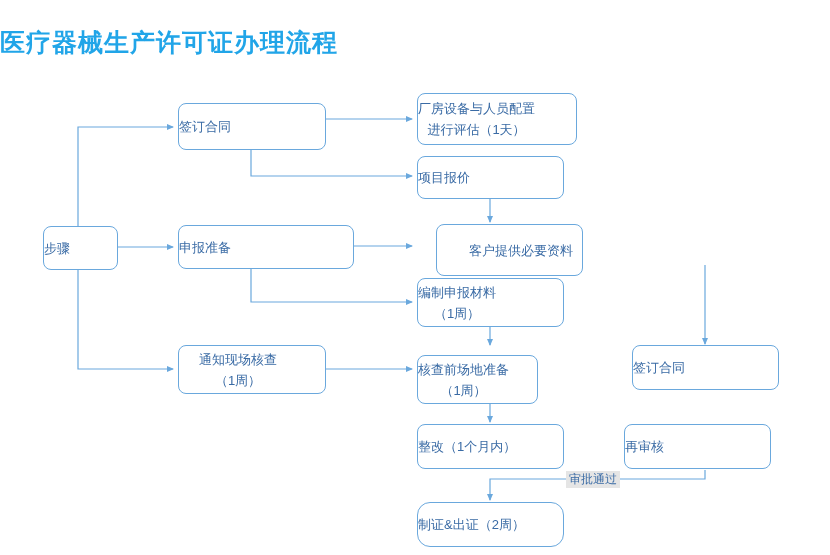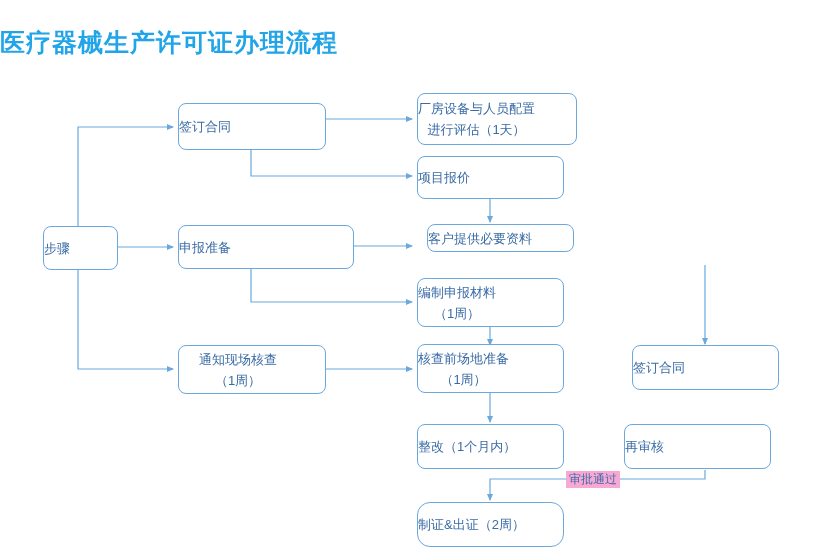--- a/index.html
+++ b/index.html
@@ -49,21 +49,21 @@
     left: 0;
     top: 0;
     width: 830px;
     height: 555px;
     z-index: 1;
   }
   .edge-label {
     position: absolute;
     font-size: 12px;
     color: #3a6ba5;
-    background: #f9a8d4;
+    background: #e5e5e5;
     padding: 0 3px;
     white-space: nowrap;
     z-index: 3;
   }
 </style>
 </head>
 <body>
 
 <div id="canvas">
 
@@ -119,35 +119,35 @@
   </div>
 
   <div class="node" style="left:417px; top:156px; width:147px; height:43px;">
     <span>项目报价</span>
   </div>
 
   <div class="node" style="left:178px; top:225px; width:176px; height:44px;">
     <span>申报准备</span>
   </div>
 
-  <div class="node" style="left:427px; top:224px; width:147px; height:28px;">
+  <div class="node" style="left:436px; top:224px; width:147px; height:52px;padding-left:32px;">
     <span>客户提供必要资料</span>
   </div>
 
   <div class="node" style="left:417px; top:278px; width:147px; height:49px;">
     <span>编制申报材料
 （1周）</span>
   </div>
 
   <div class="node" style="left:178px; top:345px; width:148px; height:49px;padding-left:20px;">
     <span>通知现场核查
 （1周）</span>
   </div>
 
-  <div class="node" style="left:417px; top:344px; width:147px; height:49px;">
+  <div class="node" style="left:417px; top:355px; width:121px; height:49px;">
     <span>核查前场地准备
 （1周）</span>
   </div>
 
   <div class="node" style="left:417px; top:424px; width:147px; height:45px;">
     <span>整改（1个月内）</span>
   </div>
 
   <div class="node" style="left:417px; top:502px; width:147px; height:45px;border-radius:13px;">
     <span>制证&amp;出证（2周）</span>

